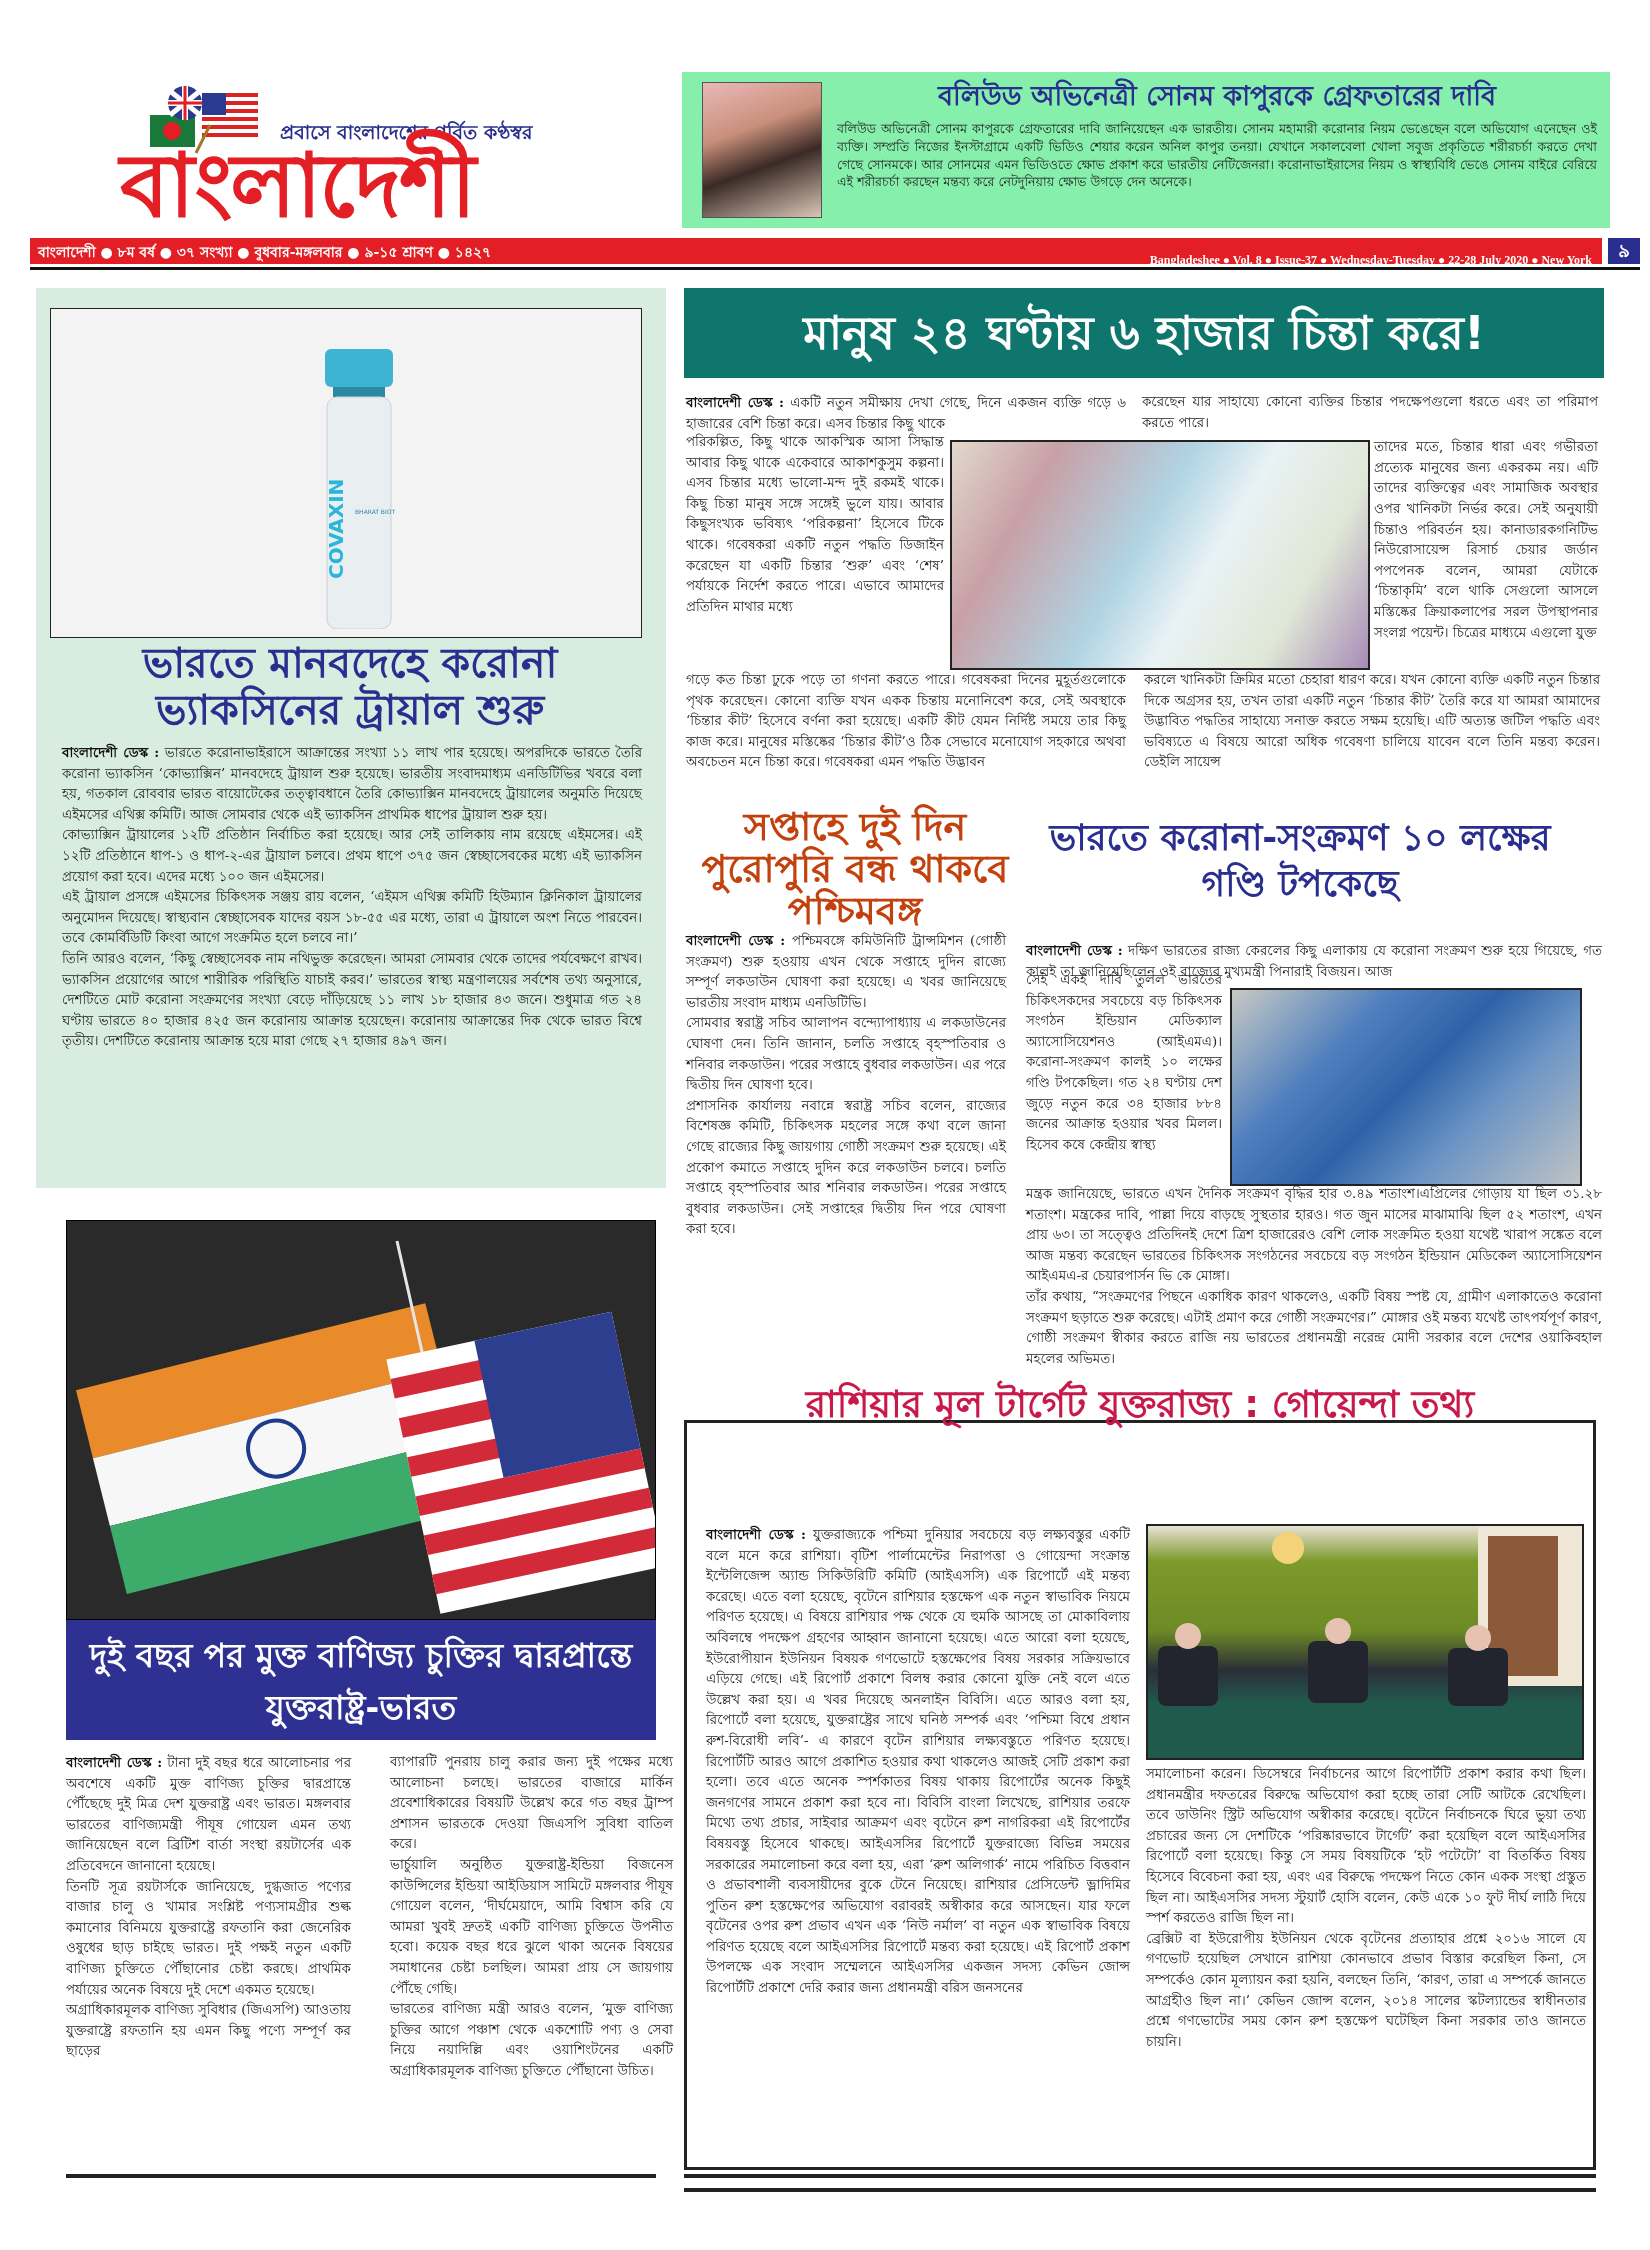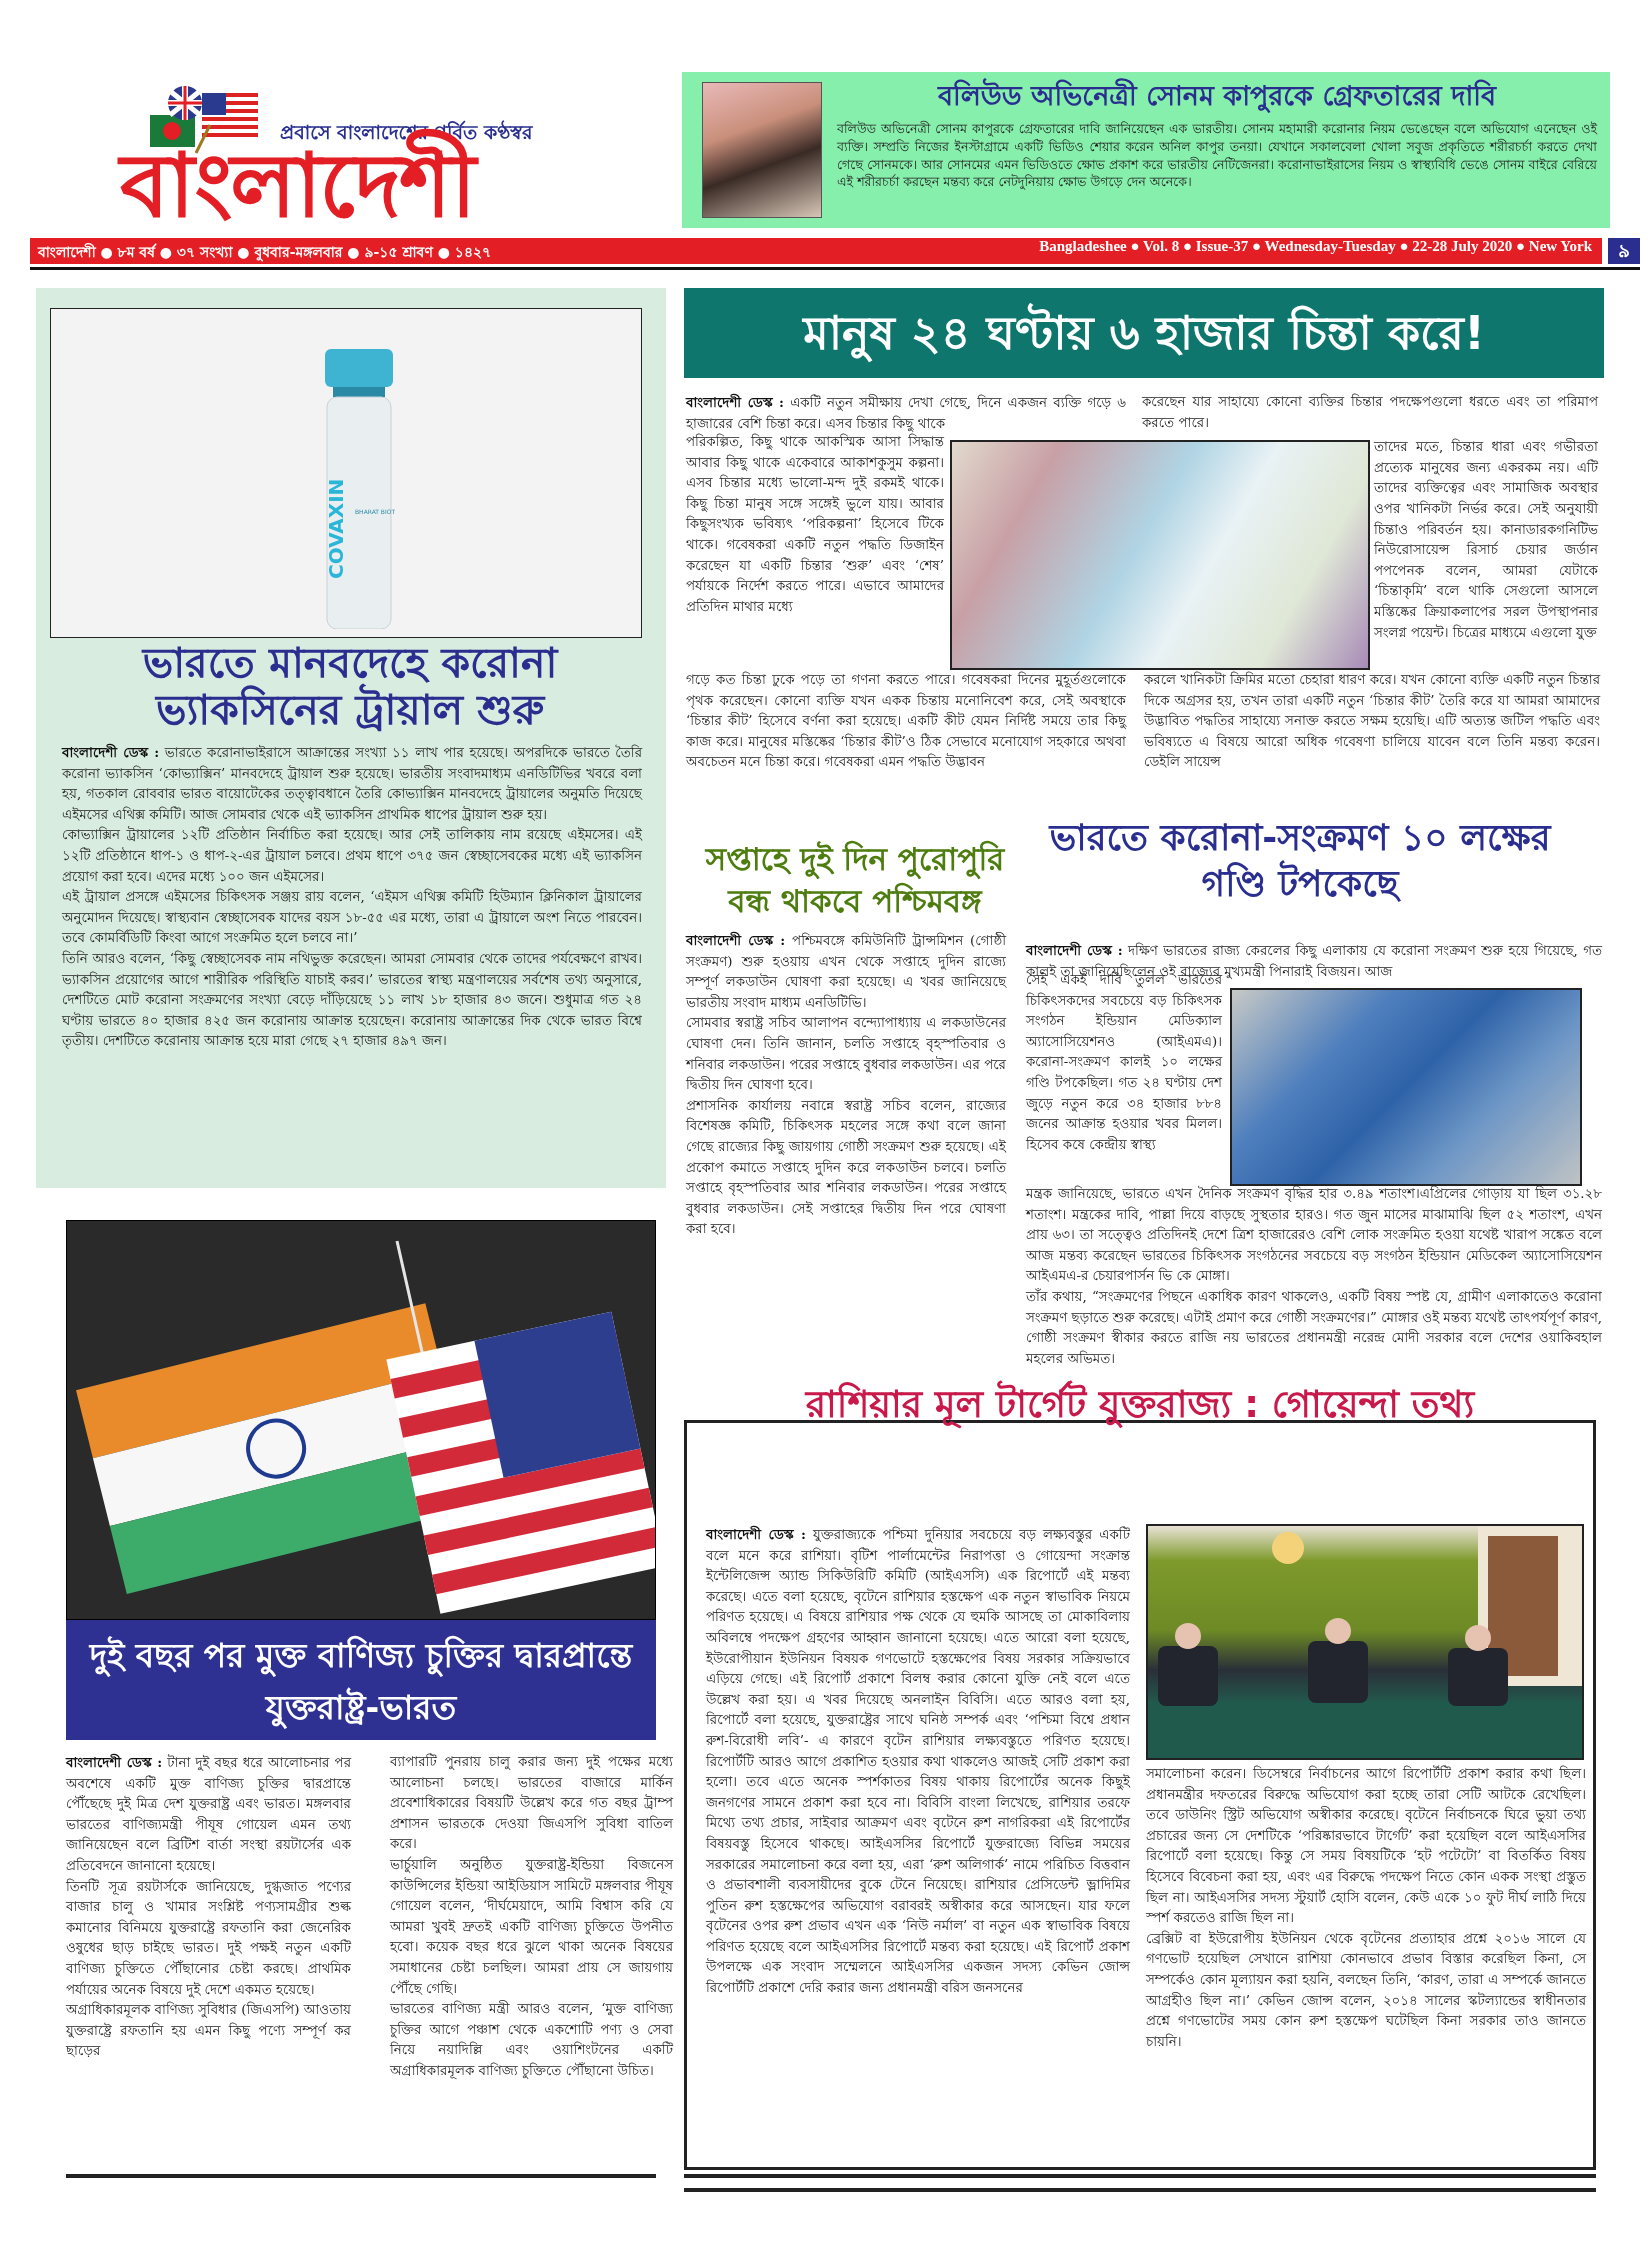--- a/index.html
+++ b/index.html
@@ -17,41 +17,41 @@
   #tagline { left: 200px; top: 48px; font-size: 19px; font-weight: bold; color: #2a2f8f; font-family: "DejaVu Sans", sans-serif; }
   #paper-name { left: 40px; top: 72px; font-size: 88px; font-weight: bold; color: #e31e24; letter-spacing: -2px; line-height: 1; font-family: "DejaVu Sans", sans-serif; }
 
   #teaser { left: 682px; top: 72px; width: 928px; height: 156px; background: #86efac; }
   #teaser-photo { left: 20px; top: 10px; width: 120px; height: 136px; background: linear-gradient(160deg,#e9b9b8 0%,#c98f7b 35%,#3a2a25 60%,#d8c7b7 100%); border: 1px solid #555; }
   #teaser-title { left: 155px; top: 8px; width: 760px; font-size: 27px; color: #2a2f8f; text-align: center; }
   #teaser-body { left: 155px; top: 48px; width: 760px; font-size: 12.6px; line-height: 17.8px; }
 
   #dateline-bar { left: 30px; top: 238px; width: 1572px; height: 26px; background: #e31e24; color: #fff; }
   #dateline-bn { left: 8px; top: 3px; font-size: 14px; font-weight: bold; font-family: "DejaVu Sans", sans-serif; }
-  #dateline-en { right: 10px; top: 0; font-size: 15px; font-weight: bold; font-family: "Liberation Serif", serif; }
+  #dateline-en { right: 10px; top: 15px; font-size: 12px; font-weight: bold; font-family: "Liberation Serif", serif; }
   #page-num { left: 1608px; top: 238px; width: 32px; height: 26px; background: #2a2f8f; color: #fff; font-weight: bold; font-size: 18px; text-align: center; line-height: 26px; }
   #rule-top { left: 30px; top: 267px; width: 1610px; height: 3px; background: #111; }
 
   
   #vaccine-box { left: 36px; top: 288px; width: 630px; height: 900px; background: #d9ece0; }
   #vaccine-photo { left: 50px; top: 308px; width: 592px; height: 330px; background: #f3f3f3; border: 1px solid #222; }
   #vial { left: 272px; top: 40px; width: 72px; height: 280px; }
   #vaccine-title { left: 60px; top: 640px; width: 580px; font-size: 41px; color: #2a2f8f; }
   #vaccine-body { left: 62px; top: 742px; width: 580px; }
 
   
   #purple-banner { left: 684px; top: 288px; width: 920px; height: 90px; background: #0f766e; color: #fff; font-size: 46px; line-height: 90px; }
   #think-body-top { left: 686px; top: 392px; width: 440px; }
   #think-photo { left: 950px; top: 440px; width: 420px; height: 230px; background: linear-gradient(120deg,#e2d9cd 0%,#c8a0a6 20%,#b0d4e4 45%,#e9f2f5 60%,#dfe7d6 80%,#a88bb7 100%); border: 2px solid #222; }
   #think-body-right { left: 1142px; top: 392px; width: 456px; }
   #think-body-left { left: 686px; top: 432px; width: 258px; }
   #think-body-bottom { left: 686px; top: 670px; width: 914px; }
 
   
-  #wb-title { left: 690px; top: 806px; width: 330px; font-size: 31px; color: #4d7c0f; line-height: 42px; margin-top: 32px; }
+  #wb-title { left: 690px; top: 806px; width: 330px; font-size: 38px; color: #c2410c; line-height: 42px; }
   #wb-body { left: 686px; top: 930px; width: 320px; }
 
   
   #in-title { left: 1020px; top: 815px; width: 560px; font-size: 36px; color: #2a2f8f; line-height: 46px; }
   #in-body-top { left: 1026px; top: 940px; width: 576px; }
   #in-photo { left: 1230px; top: 988px; width: 352px; height: 198px; background: linear-gradient(135deg,#c7c9c6 0%,#4f7fbd 30%,#2e62a8 50%,#6d96c6 70%,#bfc3c4 100%); border: 2px solid #222; }
   #in-body-left { left: 1026px; top: 970px; width: 196px; }
   #in-body-bottom { left: 1026px; top: 1184px; width: 576px; }
 
   

